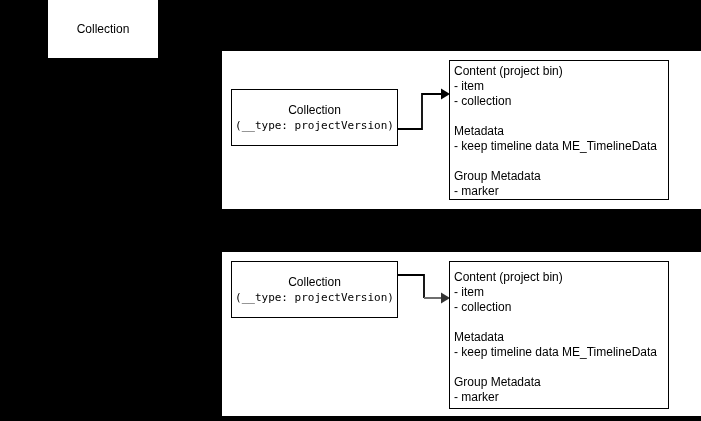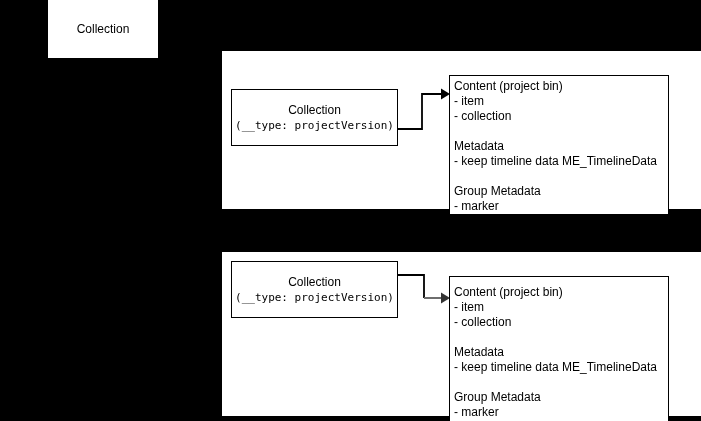--- a/index.html
+++ b/index.html
@@ -44,21 +44,21 @@
     border: 1.5px solid #000000;
     display: flex; flex-direction: column;
     align-items: center; justify-content: center;
     text-align: center;
     font-size: 12px; line-height: 16px;
   }
   .panel-1 .collection-box { top: 38px; }
   .panel-2 .collection-box { top: 9px; }
   .content-box {
     position: absolute;
-    left: 227px; top: 24px;
+    left: 227px; top: 9px;
     width: 220px;
     background: #ffffff;
     border: 1.5px solid #000000;
     font-size: 12px; line-height: 15px;
     padding: 3px 2px 0 4px;
   }
   .panel-1 .content-box { height: 140px; }
   .panel-2 .content-box { height: 148px; padding-top: 8px; }
   .content-line { min-height: 15px; white-space: nowrap; }
   .mono {

